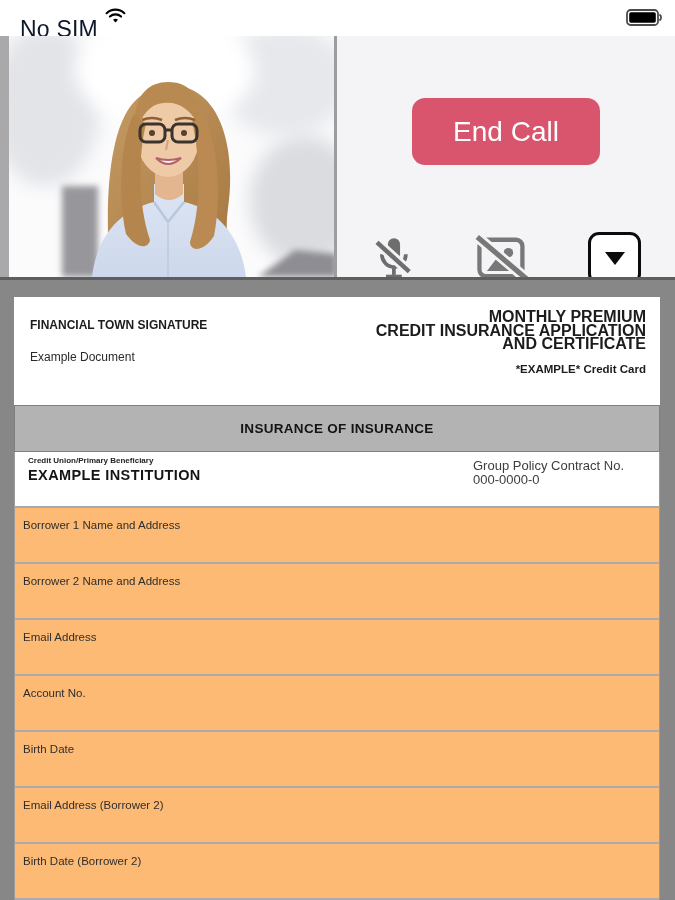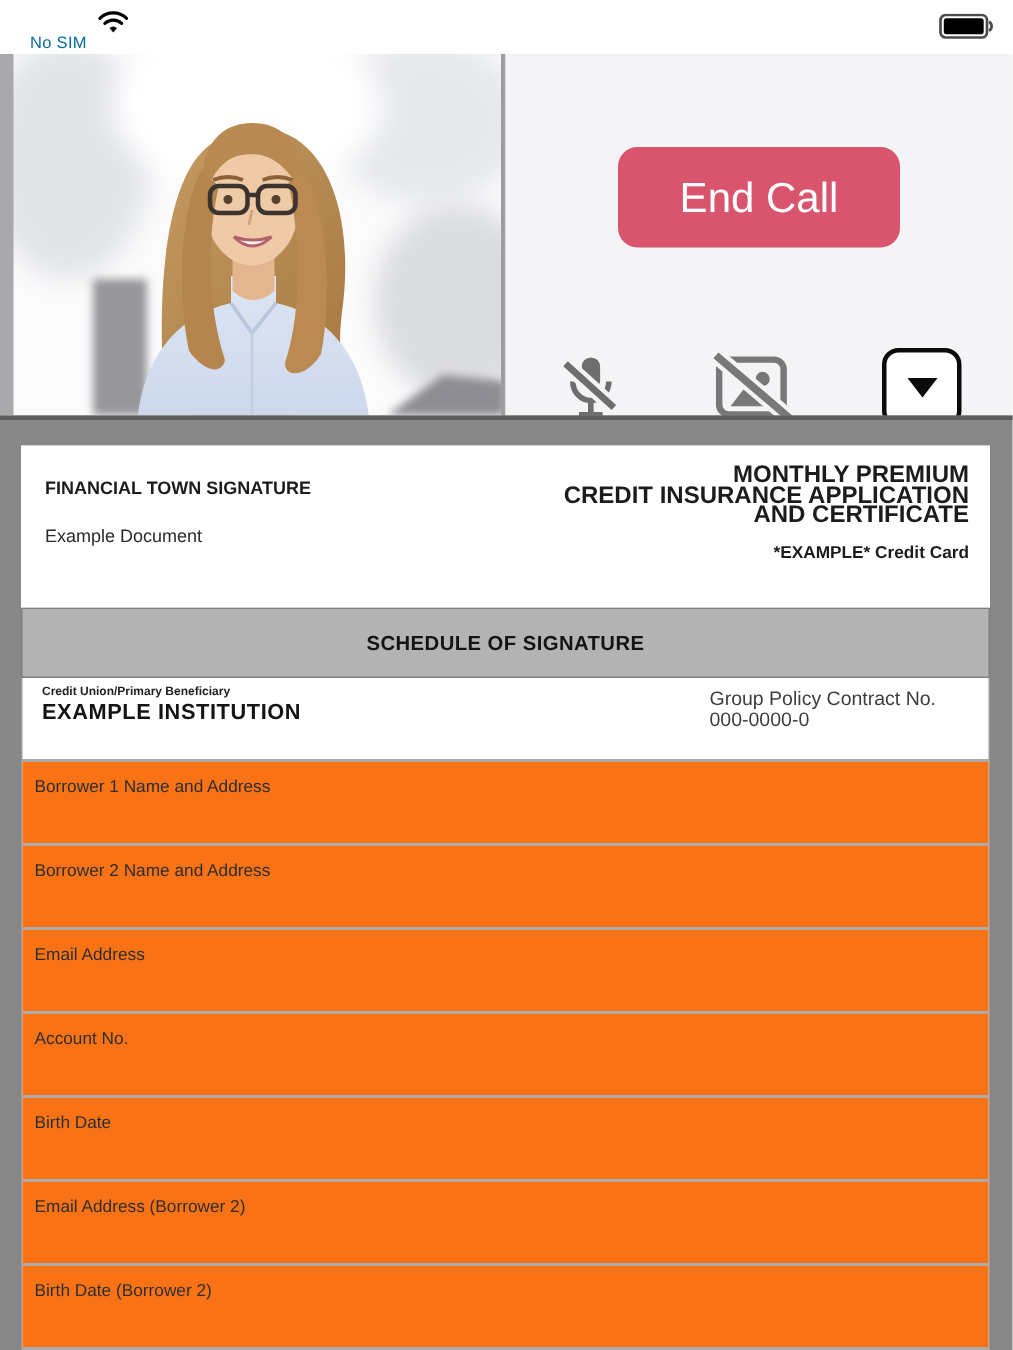--- a/index.html
+++ b/index.html
@@ -3,21 +3,21 @@
 <meta charset="utf-8">
 <style>
   * { margin:0; padding:0; box-sizing:border-box; }
   html,body { width:675px; height:900px; overflow:hidden; background:#fff;
               font-family:"Liberation Sans", sans-serif; }
 
   
   .status-bar{ position:absolute; top:0; left:0; width:675px; height:36px;
                background:#fff; display:flex; align-items:center; }
   .sb-left{ display:flex; align-items:center; gap:7px; margin-left:20px; }
-  .sb-carrier{ font-size:11px; color:#0369a1; letter-spacing:.2px;margin-top:22px; }
+  .sb-carrier{ font-size:23px; color:#0f172a; letter-spacing:.2px;margin-top:22px; }
   .sb-time{ position:absolute; left:0; right:0; top:5px; text-align:center;
             font-size:17px; color:#000; font-weight:500; }
   .sb-batt{ position:absolute; right:13px; top:9px; }
 
   
   .video-area{ position:absolute; top:36px; left:0; width:675px; height:241px;
                display:flex; background:#fff; }
   .video-photo{ width:337px; height:241px; position:relative; overflow:hidden;
                 border-right:3px solid #9d9da1; background:#fbfbfc; }
   .call-panel{ flex:1; background:#f4f4f6; position:relative; }
@@ -51,21 +51,21 @@
                  display:flex; align-items:center; justify-content:center;
                  font-size:13.5px; font-weight:bold; color:#141414; letter-spacing:.3px; }
   .inst-row{ height:56px; position:relative; background:#fff;
              border-left:1px solid #9a9a9a; border-right:1px solid #9a9a9a;
              border-bottom:2px solid #a8a8a8; }
   .inst-label{ position:absolute; left:13px; top:4px; font-size:8px; font-weight:bold; color:#222; }
   .inst-value{ position:absolute; left:13px; top:15px; font-size:14.5px; font-weight:bold;
                letter-spacing:.4px; color:#141414; }
   .policy-cell{ position:absolute; left:458px; top:7px; font-size:13px; color:#3d3d3d; line-height:14px; }
   .fields{ border-left:1px solid #9a9a9a; border-right:1px solid #9a9a9a; }
-  .field-row{ height:56px; background:#f97316; border-bottom:2px solid #ababab;
+  .field-row{ height:56px; background:#fdba74; border-bottom:2px solid #ababab;
               padding:7px 0 0 8px; }
   .field-row.last{ border-bottom:none; height:24px; }
   .field-label{ font-size:11.5px; color:#2e2e2e; }
 </style>
 </head>
 <body>
 
 <div class="status-bar">
   <div class="sb-left">
     <span class="sb-carrier">No SIM</span>
@@ -187,21 +187,21 @@
       <div class="fts-title">FINANCIAL TOWN SIGNATURE</div>
       <div class="example-doc">Example Document</div>
       <div class="right-block">
         <div>MONTHLY PREMIUM</div>
         <div>CREDIT INSURANCE APPLICATION</div>
         <div>AND CERTIFICATE</div>
       </div>
       <div class="product-label">*EXAMPLE* Credit Card</div>
     </div>
 
-    <div class="schedule-bar">SCHEDULE OF SIGNATURE</div>
+    <div class="schedule-bar">INSURANCE OF INSURANCE</div>
 
     <div class="inst-row">
       <div class="inst-label">Credit Union/Primary Beneficiary</div>
       <div class="inst-value">EXAMPLE INSTITUTION</div>
       <div class="policy-cell">
         <div>Group Policy Contract No.</div>
         <div>000-0000-0</div>
       </div>
     </div>
 

